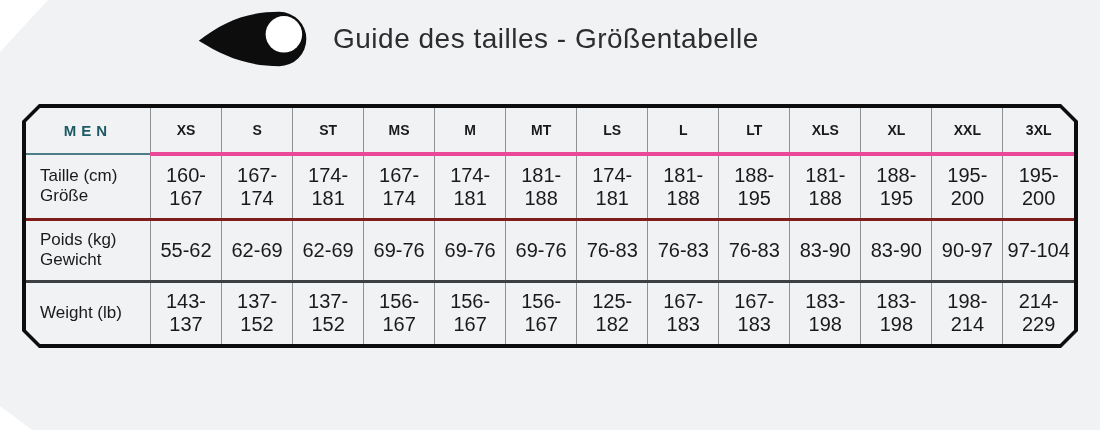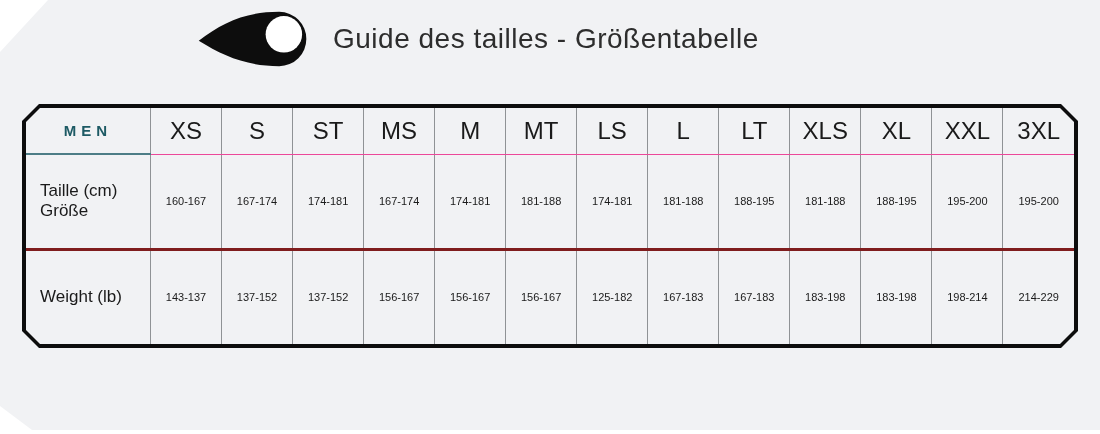--- a/index.html
+++ b/index.html
@@ -66,39 +66,39 @@
   th, td {
     border-left: 1px solid #8f9295;
     text-align: center;
     vertical-align: middle;
     color: #1a1a1a;
     padding: 0;
   }
   th:first-child, td:first-child { border-left: none; width: 124px; }
   thead tr { height: 46px; margin-left: 25px; }
   tbody tr { height: 47px; }
-  thead th { border-bottom: 1px solid #ec4899; font-size: 24px; font-weight: 400; }
+  thead th { border-bottom: 4px solid #ec4899; font-size: 14px; font-weight: 700; }
   thead th.corner-cell {
     border-bottom: 2px solid #4d7d86;
     font-size: 15px;
     font-weight: 700;
     letter-spacing: 5px;
     color: #1d5a64;
   }
   tbody tr { border-bottom: 3px solid #7f1d1d; }
   tbody tr:last-child { border-bottom: none; padding-left: 37px; }
   tbody tr.thick-rule { border-bottom: 3px solid #3c4043; }
   tbody th.row-label {
     text-align: left;
     padding-left: 14px;
     font-weight: 400;
     font-size: 17px;
     line-height: 1.18;
   }
-  tbody td { font-size: 11px; }
+  tbody td { font-size: 20px; }
 </style>
 </head>
 <body>
 
 <div class="stage">
   <div class="panel"></div>
 
   <header class="header">
     <svg class="logo" viewBox="0 0 120 62" xmlns="http://www.w3.org/2000/svg" aria-hidden="true">
       <path d="M2 33 C28 13, 52 2, 88 2 A29 29 0 1 1 88 60 C52 60, 28 49, 2 33 Z" fill="#0d0d0d"></path>
@@ -138,20 +138,36 @@
               <td>174-181</td>
               <td>181-188</td>
               <td>174-181</td>
               <td>181-188</td>
               <td>188-195</td>
               <td>181-188</td>
               <td>188-195</td>
               <td>195-200</td>
               <td>195-200</td>
             </tr>
+            <tr class="thick-rule">
+              <th class="row-label">Poids (kg)<br>Gewicht</th>
+              <td>55-62</td>
+              <td>62-69</td>
+              <td>62-69</td>
+              <td>69-76</td>
+              <td>69-76</td>
+              <td>69-76</td>
+              <td>76-83</td>
+              <td>76-83</td>
+              <td>76-83</td>
+              <td>83-90</td>
+              <td>83-90</td>
+              <td>90-97</td>
+              <td>97-104</td>
+            </tr>
             <tr>
               <th class="row-label">Weight (lb)</th>
               <td>143-137</td>
               <td>137-152</td>
               <td>137-152</td>
               <td>156-167</td>
               <td>156-167</td>
               <td>156-167</td>
               <td>125-182</td>
               <td>167-183</td>

